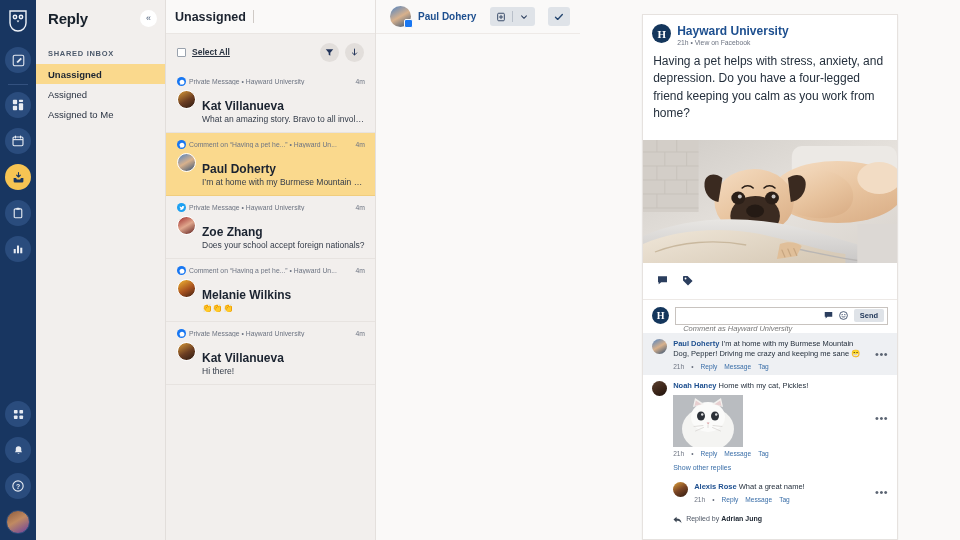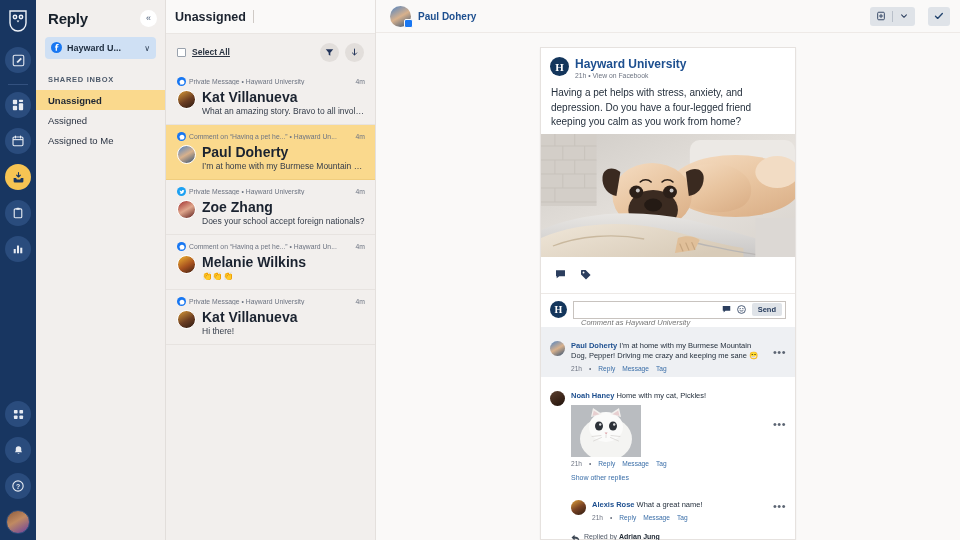--- a/index.html
+++ b/index.html
@@ -136,28 +136,28 @@
     width: 19px; height: 19px; border-radius: 50%; flex: 0 0 19px;
     border: 1px solid #fff; overflow: hidden; margin-top: 1px;
   }
   .av-kat { background: linear-gradient(150deg,#d99b3a 0%,#6b3d22 55%,#2b1a12 100%); }
   .av-paul { background: linear-gradient(150deg,#4d83c4 0%,#d8b18c 50%,#2f4f73 100%); }
   .av-mel { background: linear-gradient(150deg,#f2b733 0%,#a8521f 55%,#3d1f12 100%); }
   .av-zoe { background: linear-gradient(150deg,#9e2b2b 0%,#e0a78d 50%,#5c1d1d 100%); }
   .av-noah { background: linear-gradient(150deg,#5b4030 0%,#3a2418 60%,#1d120c 100%); }
   .av-alexis { background: linear-gradient(150deg,#e0a23a 0%,#7a4424 50%,#2d1a10 100%); }
   .msg-txt { flex: 1 1 auto; min-width: 0; }
-  .msg-name { font-size: 14px; font-weight: bold; color: #1b2330; margin-bottom: 1px; }
+  .msg-name { font-size: 12px; font-weight: bold; color: #1b2330; margin-bottom: 1px; margin-top: 10px; }
   .msg-snip {
     font-size: 8.5px; color: #343c49;
     white-space: nowrap; overflow: hidden; text-overflow: ellipsis;
   }
 
   
-  .conv { flex: 1 1 auto; height: 540px; background: #faf9f8; display: flex; flex-direction: column; }
+  .conv { flex: 1 1 auto; height: 540px; background: #faf9f8; display: flex; flex-direction: row; }
   .conv-head {
     height: 34px; border-bottom: 1px solid #eeeae7;
     display: flex; align-items: center; padding: 0 10px 0 14px; gap: 7px;
     background: #faf9f8;
   }
   .conv-av-wrap { position: relative; width: 21px; height: 21px; }
   .conv-av { width: 21px; height: 21px; border-radius: 50%; overflow: hidden; }
   .conv-av-badge {
     position: absolute; right: -2px; bottom: -1px;
     width: 9px; height: 9px; border-radius: 2px; background: #1877f2;
@@ -182,21 +182,21 @@
   .post-head { display: flex; gap: 6px; padding: 9px 9px 0 9px; }
   .post-logo {
     width: 19px; height: 19px; border-radius: 50%; flex: 0 0 19px;
     background: #14365c; color: #fff;
     display: flex; align-items: center; justify-content: center;
     font-size: 11px; font-weight: bold; font-family: "Liberation Serif", serif;
   }
   .post-page { font-size: 12px; font-weight: bold; color: #1d4f8f; }
   .post-sub { font-size: 6.8px; color: #6d7482; margin-top: 1px; }
   .post-sub a { color: #6d7482; text-decoration: none; }
-  .post-text { font-size: 10px; color: #25303d; line-height: 1.45; padding: 7px 10px 4px 10px; }
+  .post-text { font-size: 12px; color: #25303d; line-height: 1.45; padding: 7px 10px 17px 10px; }
   .post-photo { width: 100%; height: 123px; display: block; }
   .post-acts { display: flex; gap: 14px; padding: 9px 12px 9px 14px; }
   .post-act { color: #2b3e5e; }
 
   .composer {
     display: flex; align-items: center; gap: 6px;
     padding: 7px 9px 8px 9px; border-top: 1px solid #ede9e6;
   }
   .comp-logo {
     width: 17px; height: 17px; border-radius: 50%; flex: 0 0 17px;
@@ -215,21 +215,21 @@
     margin-top: 26px;
   }
   .comp-icon { color: #2b3e5e; display: flex; align-items: center; }
   .send-btn {
     background: #dfe3e8; color: #1f3557; font-size: 7.5px; font-weight: bold;
     padding: 2px 6px; border-radius: 2px; border: 0;
     font-family: "Liberation Sans", sans-serif;
   }
 
   .cmt {
-    display: flex; gap: 6px; padding: 14px 9px 5px 9px; position: relative;
+    display: flex; gap: 6px; padding: 6px 9px 5px 9px; position: relative;
   }
   .cmt.focused { background: #eef0f3; }
   .cmt.indent { padding-left: 30px; }
   .cmt-av { width: 15px; height: 15px; border-radius: 50%; flex: 0 0 15px; overflow: hidden; }
   .cmt-main { flex: 1 1 auto; min-width: 0; padding-right: 22px; }
   .cmt-line { font-size: 7.5px; color: #25303d; line-height: 1.4; }
   .cmt-author { color: #1d4f8f; font-weight: bold; }
   .cmt-acts { display: flex; gap: 7px; margin-top: 3px; align-items: center; }
   .cmt-acts span { font-size: 6.6px; color: #6d7482; }
   .cmt-acts a { font-size: 6.6px; color: #3a6ea8; text-decoration: none; }
@@ -329,30 +329,20 @@
       <div class="rail-avatar"></div>
     </div>
   </div>
 
   <div class="sidebar">
     <div class="sb-head">
       <div class="sb-title">Reply</div>
       <div class="sb-collapse">«</div>
     </div>
 
-    <div class="acct-pill">
-      <span>
-        <svg width="11" height="11" viewBox="0 0 12 12">
-            <circle cx="6" cy="6" r="6" fill="#1877f2"></circle>
-            <path d="M7.6 6.1h-1.1V9.6H5.1V6.1H4.3V4.95h.8v-.83c0-.73.35-1.87 1.87-1.87l1.37.01v1.12h-.99c-.16 0-.39.08-.39.43v.99h1.4z" fill="#fff"></path>
-          </svg>
-      </span>
-      <span class="acct-name">Hayward U...</span>
-      <span class="acct-caret">∨</span>
-    </div>
 
     <div class="sb-section">SHARED INBOX</div>
 
     <div class="sb-item selected">
       <span>Unassigned</span>
     </div>
     <div class="sb-item">
       <span>Assigned</span>
     </div>
     <div class="sb-item">

